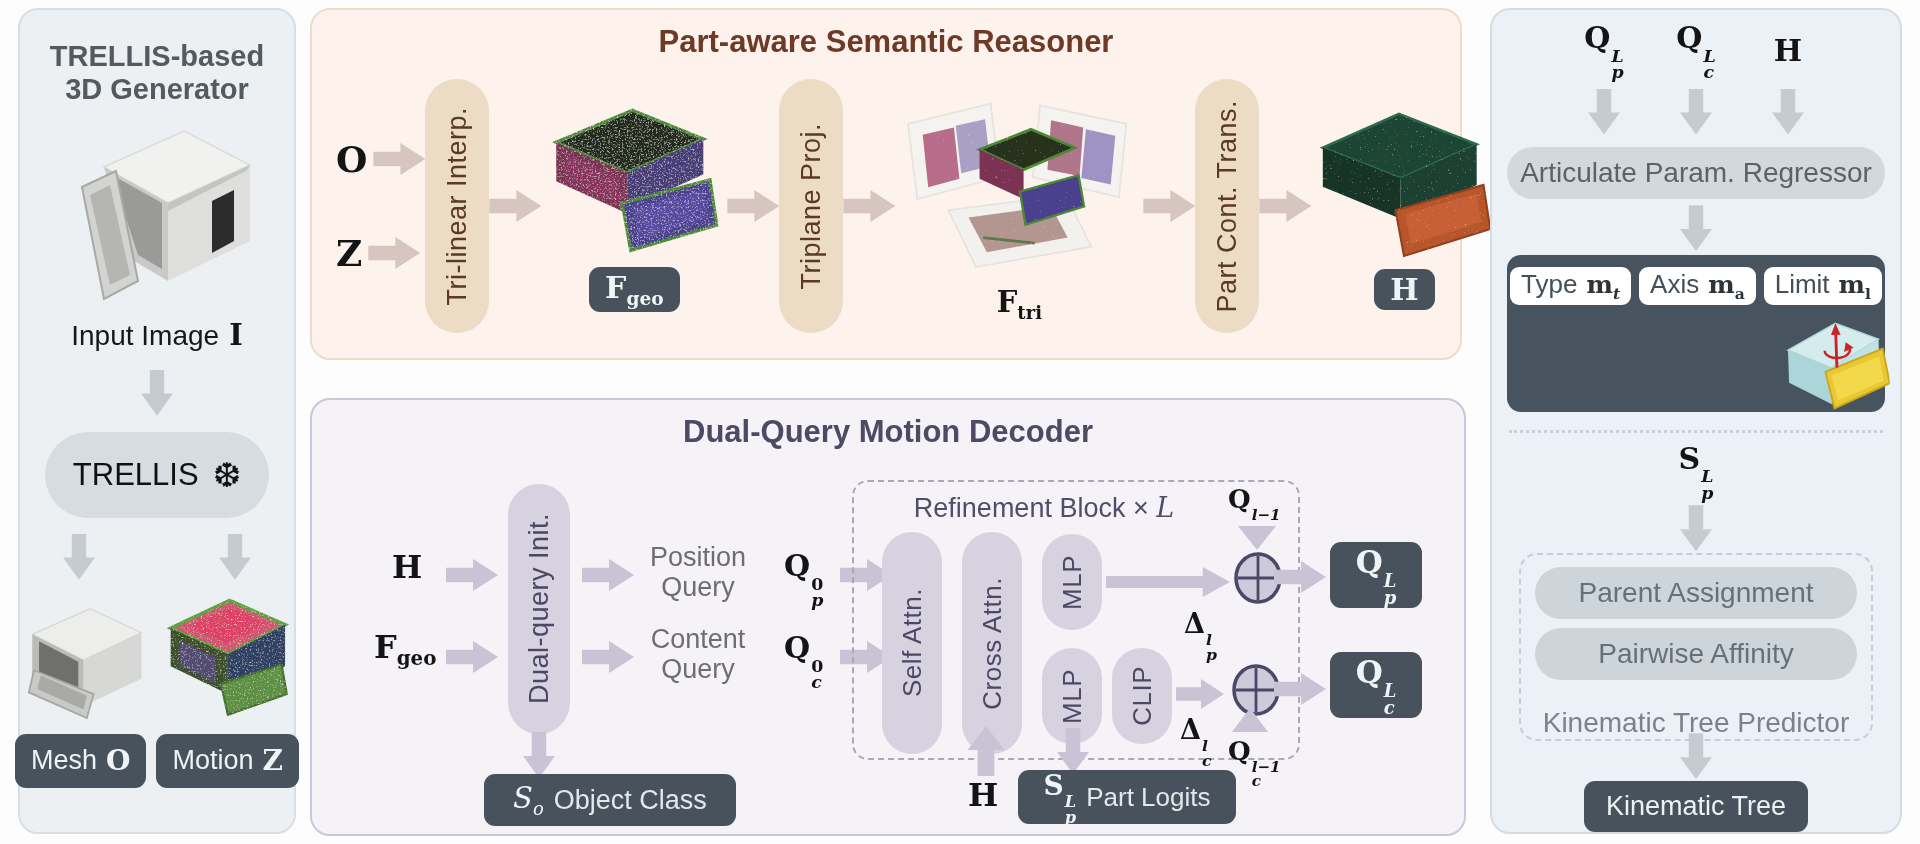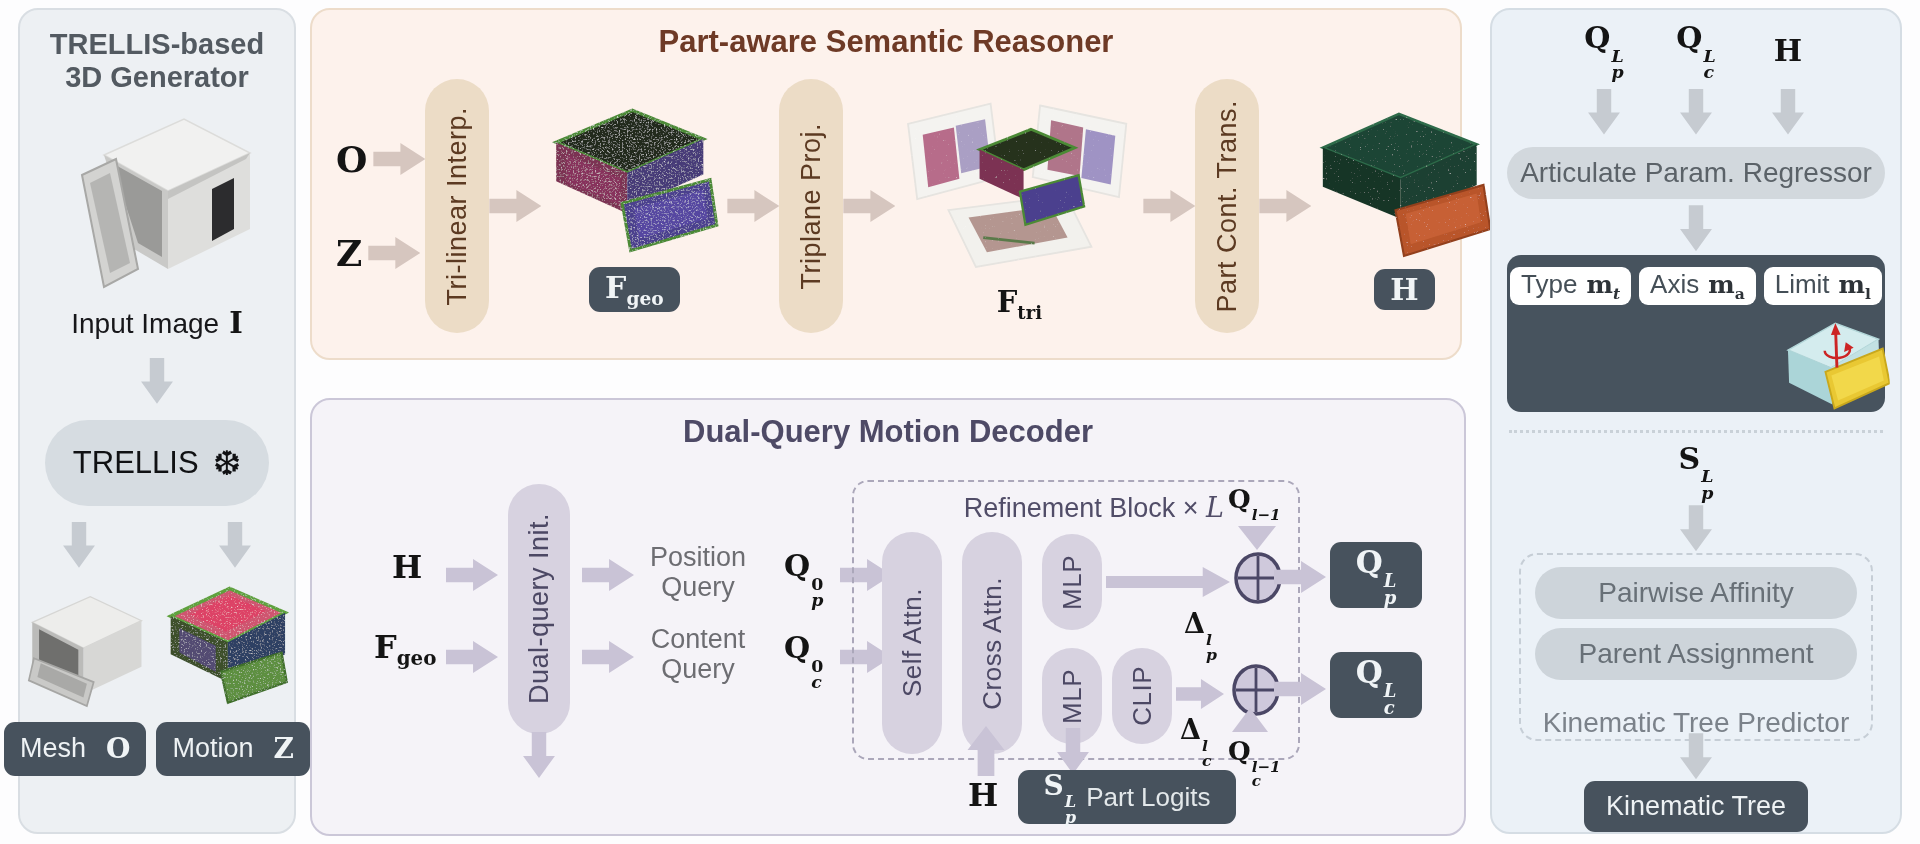--- a/index.html
+++ b/index.html
@@ -16,21 +16,21 @@
 
   .panel{position:absolute;border-radius:20px}
   .panel-gn{left:18px;top:8px;width:278px;height:826px;background:var(--gn-bg);border:2.5px solid #d9dee3;
     display:flex;flex-direction:column;align-items:center}
   .panel-rz{left:310px;top:8px;width:1152px;height:352px;background:var(--rz-bg);border:2.5px solid #eddcca}
   .panel-dq{left:310px;top:398px;width:1156px;height:438px;background:var(--dq-bg);border:2.5px solid #cbc7d8}
   .panel-kn{left:1490px;top:8px;width:412px;height:826px;background:var(--kn-bg);border:2.5px solid #d5dde4;
     display:flex;flex-direction:column;align-items:center}
 
   .ptitle{font-weight:bold;text-align:center;line-height:1.15}
-  .gn-title{margin-top:18px;font-size:29px;color:var(--gn-accent);width:240px}
+  .gn-title{margin-top:30px;font-size:29px;color:var(--gn-accent);width:240px}
   .rz-title{position:absolute;top:14px;left:0;width:100%;font-size:31px;color:var(--rz-accent);font-weight:bold;text-align:center}
   .dq-title{position:absolute;top:14px;left:0;width:100%;font-size:31px;color:var(--dq-accent);font-weight:bold;text-align:center}
   .kn-title{margin-top:20px;font-size:31px;color:var(--kn-accent)}
 
   
   .math{font-family:"DejaVu Serif","Liberation Serif",serif;font-weight:bold;color:#141414;white-space:nowrap}
   .math .ss{display:inline-flex;flex-direction:column;align-items:flex-start;vertical-align:-0.45em;line-height:.92;margin-left:1px}
   .math .ss sup,.math .ss sub{font-size:.58em;line-height:.95;font-style:italic}
   .math sub.solo{font-size:.62em;font-style:normal}
   .math .rm{font-style:normal!important}
@@ -57,38 +57,38 @@
   .badge{background:var(--dark);color:#eef2f4;border-radius:11px;display:flex;align-items:center;justify-content:center;gap:10px}
 
   
   .gn-caption{margin-top:4px;font-size:28px;color:#17171a;display:flex;align-items:baseline;gap:10px}
   .trellis{margin-top:16px;width:224px;height:86px;background:#d6dce1;border-radius:46px;gap:14px;display:flex;align-items:center;justify-content:center}
   .trellis-label{font-size:31px;color:#101113}
   .snow{font-size:34px;color:#101113;font-family:"DejaVu Sans",sans-serif}
   .gn-arrows{display:flex;gap:118px;margin-top:16px}
   .gn-figs{display:flex;gap:12px;margin-top:2px;align-items:flex-end}
   .gn-badges{display:flex;gap:10px;margin-top:12px}
-  .gn-badges .badge{height:54px;padding:16px 16px;font-size:27px;gap:20px}
+  .gn-badges .badge{height:54px;padding:16px 16px;font-size:27px;gap:9px}
 
   
   .rz-flow{display:flex;align-items:center;height:100%;padding:44px 24px 0;justify-content:space-between}
   .rz-inputs{display:flex;flex-direction:column;gap:52px}
   .rz-inrow{display:flex;align-items:center;gap:6px}
   .rz-var{font-size:36px}
   .fig{display:flex;flex-direction:column;align-items:center;gap:8px;flex:none}
   .fig .badge{padding:3px 16px;font-size:30px}
   .ftri-label{font-size:29px}
 
   
   .abs{position:absolute}
   .dq-var{font-size:32px}
   .q-label{width:160px;text-align:center;font-size:27px;color:#6d6d72;line-height:1.12}
   .dq-math{font-size:30px}
   .refine{border:2.5px dashed #aba7ba;border-radius:16px}
-  .refine-title{font-size:27px;color:#514d68;text-align:right}
+  .refine-title{font-size:27px;color:#514d68;text-align:center}
   .refine-title .math{font-weight:normal;font-style:italic;font-size:27px;color:#514d68}
   .oplus{width:52px;height:56px}
   .dq-sm-pill{width:60px}
   .objclass .math{font-size:29px;font-weight:normal}
   .objclass span.lbl{font-size:27px;color:#e3e8ea}
   .plogits .math{font-size:28px}
   .plogits span.lbl{font-size:26px;color:#e3e8ea}
   .outQ{width:92px;height:66px;font-size:31px}
 
   
@@ -317,20 +317,24 @@
 
     <span class="abs math dq-var" style="left:80px;top:148px">H</span>
     <div class="abs ar ar-r lav" style="left:134px;top:156px"></div>
     <span class="abs math dq-var" style="left:62px;top:228px"><span>F</span><sub class="solo">geo</sub></span>
     <div class="abs ar ar-r lav" style="left:134px;top:238px"></div>
 
     <div class="abs vpill dq-pill" style="left:196px;top:84px;width:62px;height:250px">
       <span class="vtxt">Dual-query Init.</span>
     </div>
     <div class="abs ar ar-d lav" style="left:208px;top:332px"></div>
+    <div class="abs badge objclass" style="left:172px;top:374px;width:252px;height:52px">
+      <span class="math it wh"><span class="mb">S</span><sub class="solo" style="font-style:italic">o</sub></span>
+      <span class="lbl">Object Class</span>
+    </div>
 
     <div class="abs ar ar-r lav" style="left:270px;top:156px"></div>
     <div class="abs ar ar-r lav" style="left:270px;top:238px"></div>
     <div class="abs q-label" style="left:306px;top:224px">Content Query</div>
     <div class="abs q-label" style="left:306px;top:142px">Position Query</div>
     <span class="abs math dq-math" style="left:472px;top:148px"><span>Q</span><span class="ss">
           <sup class="rm">0</sup>
           <sub>p</sub>
         </span></span>
     <span class="abs math dq-math" style="left:472px;top:230px"><span>Q</span><span class="ss">
@@ -472,22 +476,22 @@
 
     <div class="kn-dotted"></div>
 
     <span class="math kn-spl"><span>S</span><span class="ss">
           <sup>L</sup>
           <sub>p</sub>
         </span></span>
     <div class="ar ar-d" style="margin-top:4px"></div>
 
     <div class="kn-pred">
+      <div class="hpill">Parent Assignment</div>
       <div class="hpill">Pairwise Affinity</div>
-      <div class="hpill">Parent Assignment</div>
       <div class="kn-predlabel">Kinematic Tree Predictor</div>
     </div>
 
     <div class="ar ar-d" style="margin-top:-8px"></div>
     <div class="badge kn-tree">Kinematic Tree</div>
   </div>
 
 </div>
 
 </body></html>

